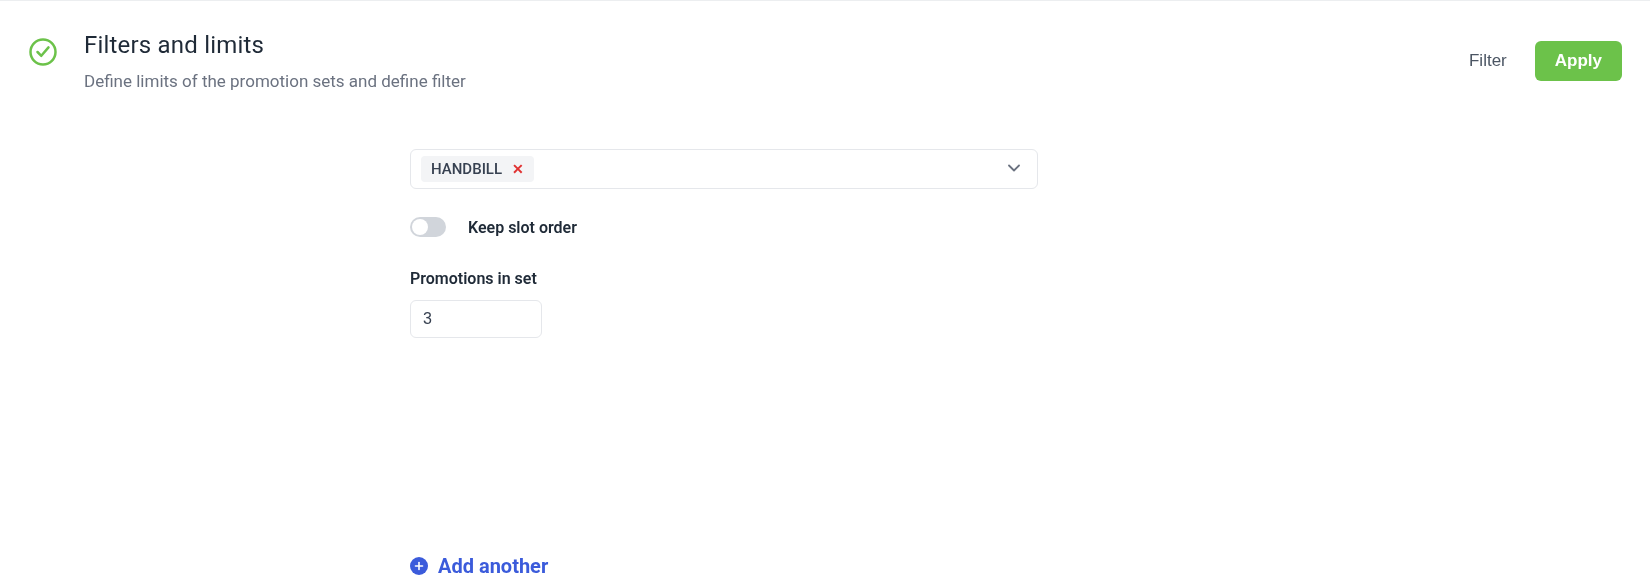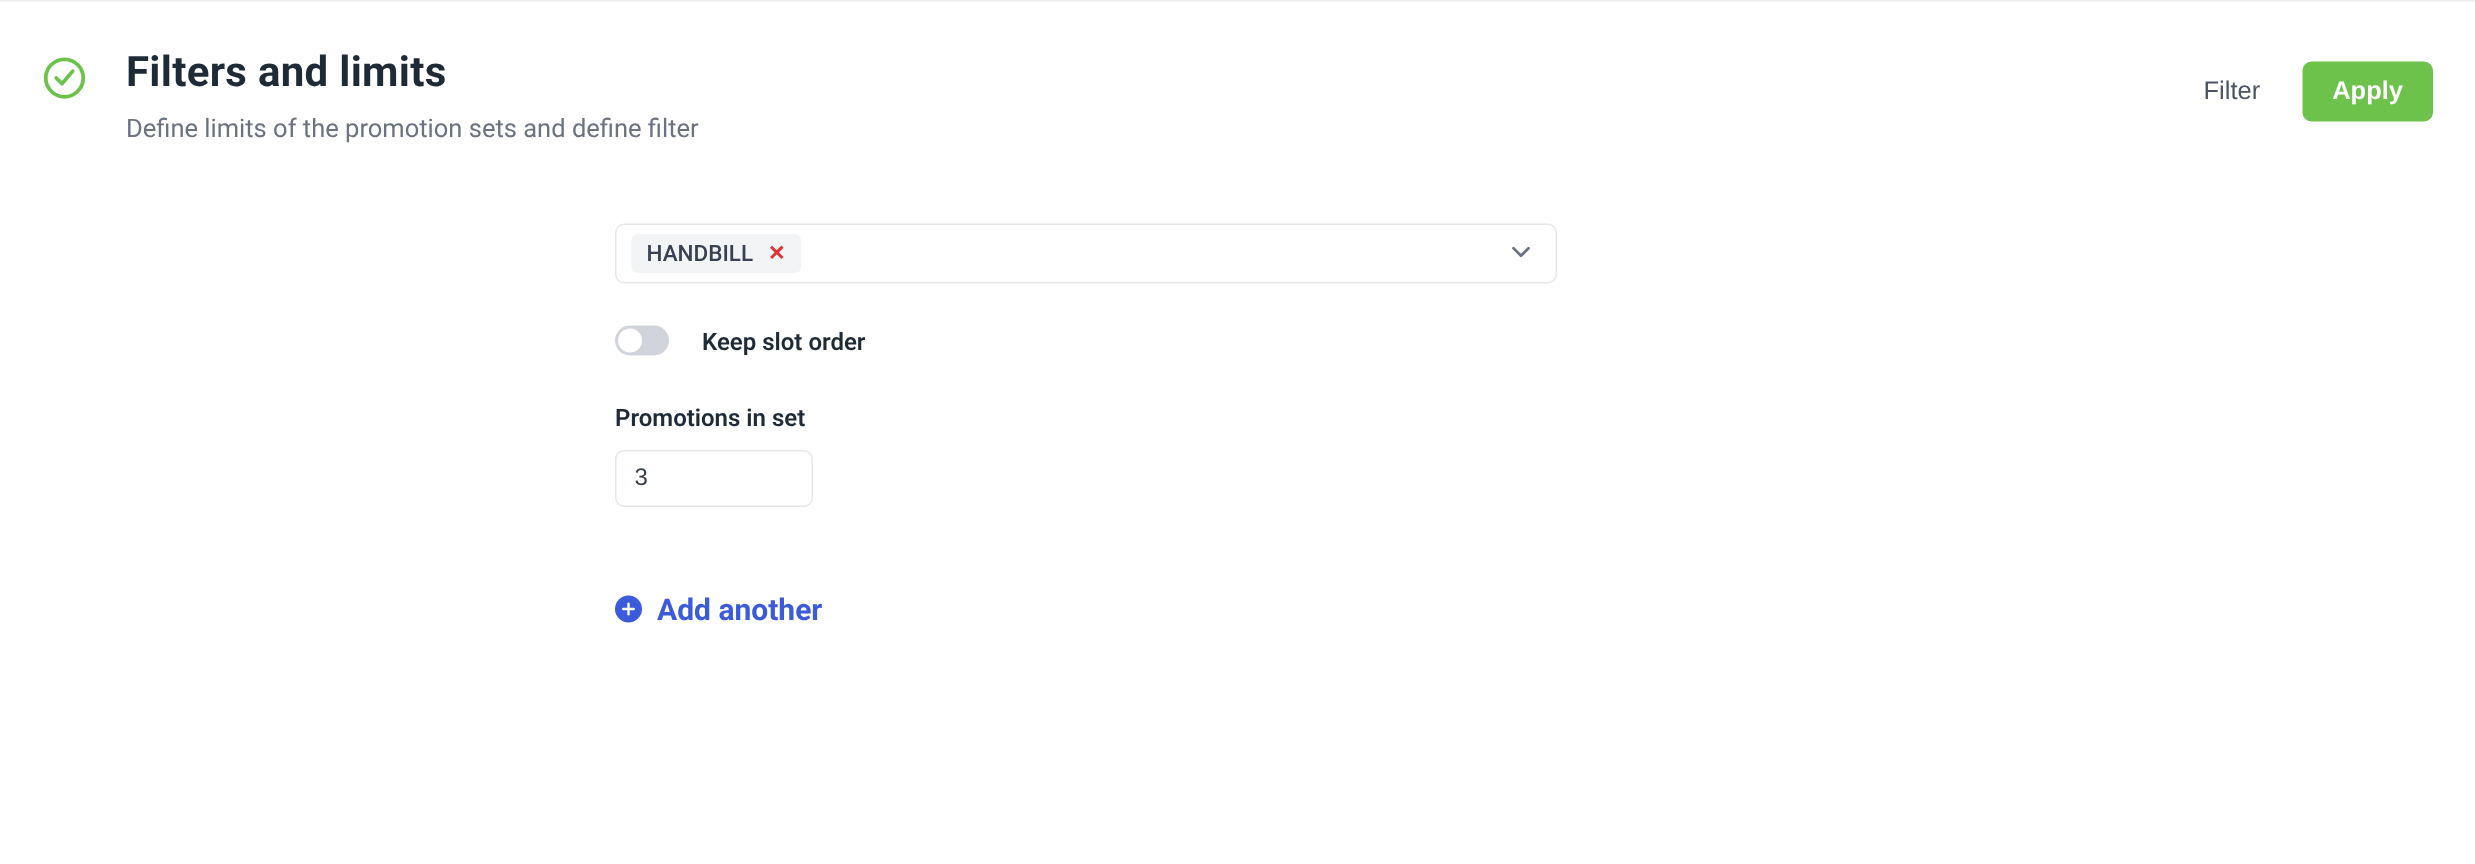--- a/index.html
+++ b/index.html
@@ -28,22 +28,22 @@
       align-items:flex-start;
       padding: 30px 28px 0 28px;
     }
     .status-icon {
       flex:0 0 auto;
       margin-top:6px;
       margin-right:26px;
     }
     .titles { flex:1 1 auto; }
     .title {
-      font-size:28px;
-      font-weight:700;
+      font-size:24px;
+      font-weight:400;
       letter-spacing:0.2px;
     }
     .subtitle {
       margin-top:12px;
       font-size:17px;
       color: var(--text-muted);
       font-weight:400;
     }
     .actions {
       flex:0 0 auto;
@@ -149,20 +149,21 @@
       border-radius:50%;
     }
     .toggle-label {
       font-size:16px;
       font-weight:600;
     }
 
     .two-col {
       display:flex;
       gap:160px;
+      flex-direction:column;
     }
     .number-input {
       width:132px;
       height:38px;
       border:1px solid var(--border);
       border-radius:6px;
       font-size:16px;
       padding:0 12px;
       box-sizing:border-box;
       color:#374151;

